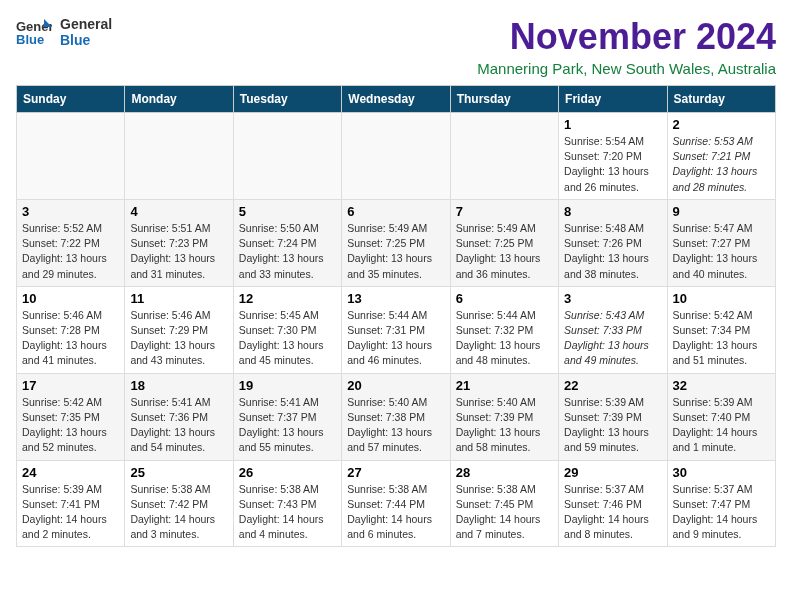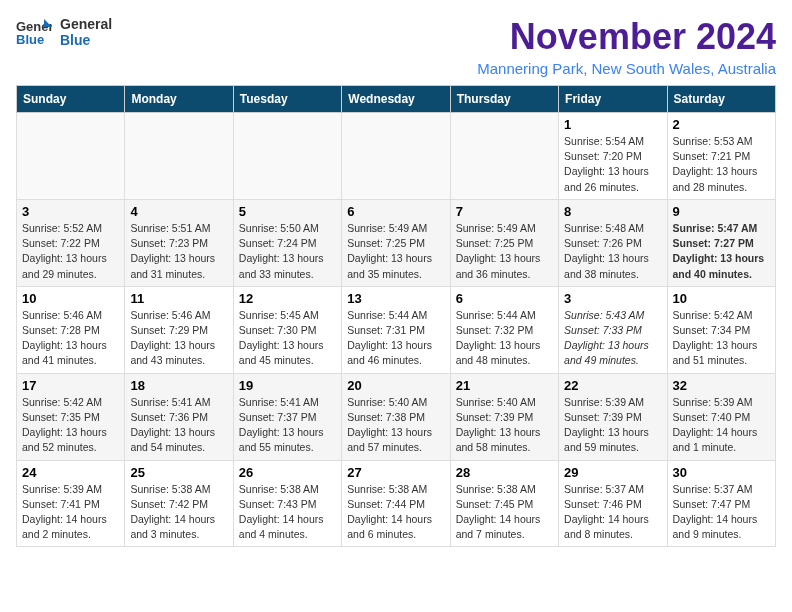--- a/index.html
+++ b/index.html
@@ -28,21 +28,21 @@
     .title-area {
       text-align: right;
     }
     .month-title {
       font-size: 36px;
       font-weight: bold;
       color: #4c1d95;
     }
     .location-title {
       font-size: 15px;
-      color: #3b82f6;
+      color: #15803d;
       margin-top: 2px;
     }
     .calendar {
       width: 100%;
       border-collapse: collapse;
       font-size: 11px;
     }
     .calendar th {
       background-color: #0c4a6e;
       color: #fff;
@@ -123,21 +123,21 @@
         <td class="empty"></td>
         <td>
           <span class="day-num">1</span>
           <div class="day-info" style="white-space: pre-line;">Sunrise: 5:54 AM
 Sunset: 7:20 PM
 Daylight: 13 hours
 and 26 minutes.</div>
         </td>
         <td>
           <span class="day-num">2</span>
-          <div class="day-info" style="white-space: pre-line;">Sunrise: 5:53 AM
+          <div class="day-info" style="white-space: pre-line; font-style: italic;">Sunrise: 5:53 AM
 Sunset: 7:21 PM
 Daylight: 13 hours
 and 28 minutes.</div>
         </td>
       </tr>
       <tr>
         <td>
           <span class="day-num">3</span>
           <div class="day-info" style="white-space: pre-line;">Sunrise: 5:52 AM
 Sunset: 7:22 PM
@@ -174,21 +174,21 @@
         </td>
         <td>
           <span class="day-num">8</span>
           <div class="day-info" style="white-space: pre-line;">Sunrise: 5:48 AM
 Sunset: 7:26 PM
 Daylight: 13 hours
 and 38 minutes.</div>
         </td>
         <td>
           <span class="day-num">9</span>
-          <div class="day-info" style="white-space: pre-line; font-weight: bold;">Sunrise: 5:47 AM
+          <div class="day-info" style="white-space: pre-line;">Sunrise: 5:47 AM
 Sunset: 7:27 PM
 Daylight: 13 hours
 and 40 minutes.</div>
         </td>
       </tr>
       <tr>
         <td>
           <span class="day-num">10</span>
           <div class="day-info" style="white-space: pre-line;">Sunrise: 5:46 AM
 Sunset: 7:28 PM

